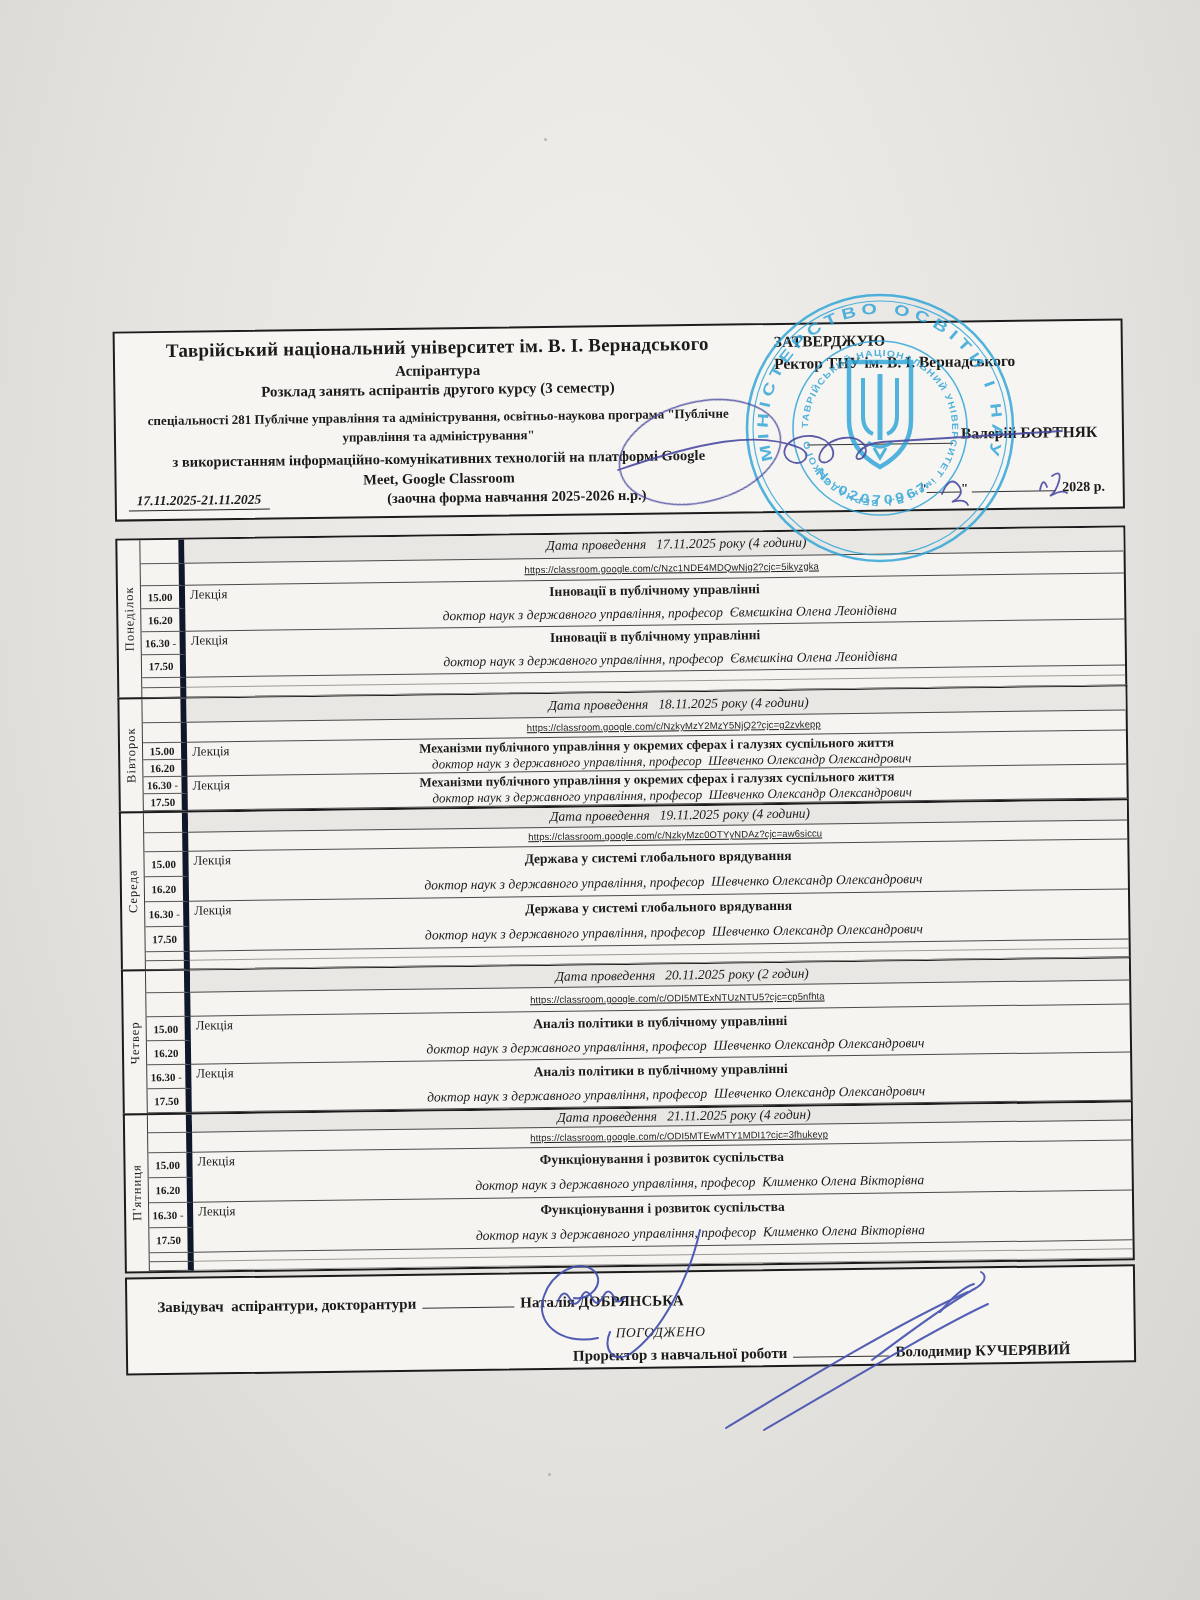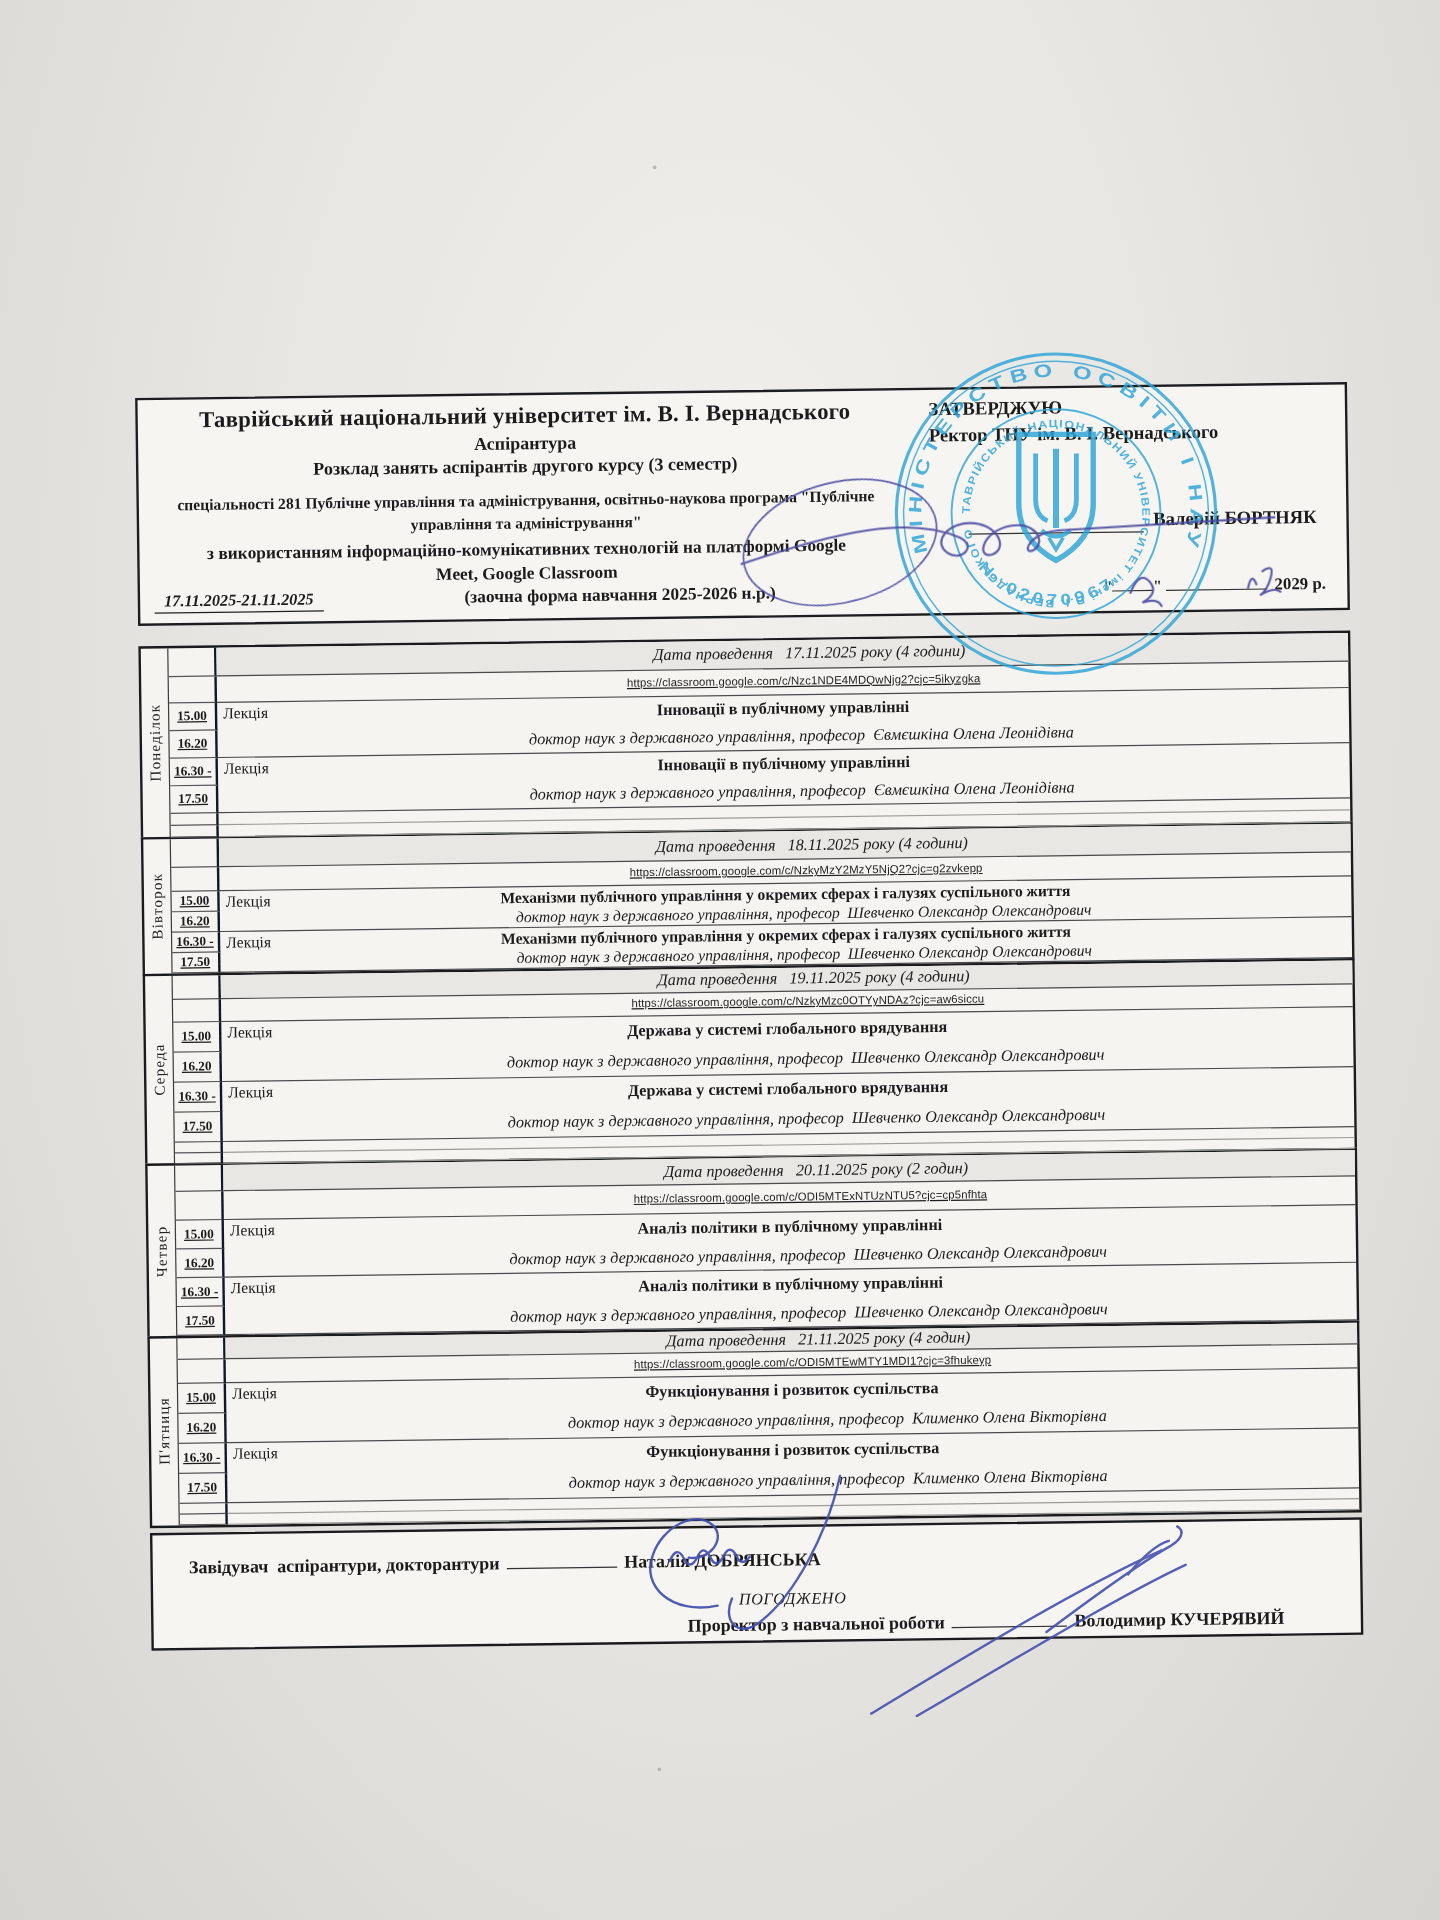--- a/index.html
+++ b/index.html
@@ -29,21 +29,21 @@
   .t-dateline .q{font-size:13px;}
   .t-dateline .blank1{display:inline-block;width:34px;border-bottom:1px solid #333;}
   .t-dateline .blank2{display:inline-block;width:84px;border-bottom:1px solid #333;margin-left:4px;margin-right:6px;}
   
   .tbl{margin-top:19px;}
   .day{display:flex;border:2.5px solid #1b1b1b;margin-top:-2.5px;background:#f5f4f1;}
   .dcol{width:22px;border-right:1px solid #3c3c3c;display:flex;align-items:center;justify-content:center;}
   .dlabel{writing-mode:vertical-rl;transform:rotate(180deg);font-size:12.5px;letter-spacing:1px;color:#222;}
   .drows{flex:1;display:flex;flex-direction:column;}
   .row{display:flex;}
-  .tc{width:38px;border-right:2px solid #0f172a;border-bottom:1px solid #555;display:flex;align-items:center;justify-content:center;text-decoration:underline;}
+  .tc{width:38px;border-right:6px solid #0f172a;border-bottom:1px solid #555;display:flex;align-items:center;justify-content:center;}
   .time{font-size:11px;font-weight:bold;white-space:nowrap;}
   .mc{flex:1;display:flex;align-items:center;justify-content:center;position:relative;}
   .rdate .mc{border-bottom:1px solid #4a4a4a;background:#e9e7e3;}
   .rlink .mc{border-bottom:1px solid #4a4a4a;}
   .rprof .mc{border-bottom:1px solid #4a4a4a;}
   .rfill .mc{border-bottom:1px solid #9a9a96;}
   .rfill .tc{border-bottom:1px solid #555;}
   .date-text{font-size:13.5px;font-style:italic;white-space:pre;padding-left:45px;}
   .clink{font-family:"Liberation Sans",sans-serif;font-size:9.5px;color:#1f1f1f;text-decoration:underline;padding-left:35px;letter-spacing:.1px;}
   .ltype{position:absolute;left:5px;top:1px;font-size:13px;}
@@ -89,21 +89,21 @@
     <div class="hdr-bottom">
       <span class="t-range">17.11.2025-21.11.2025</span>
       <span class="t-form">(заочна форма навчання 2025-2026 н.р.)</span>
     </div>
     <div class="appr">
       <div class="t-approve">ЗАТВЕРДЖУЮ</div>
       <div class="t-rector">Ректор ТНУ ім. В. І. Вернадського</div>
       <span class="sig-underline"></span>
       <div class="t-rname">Валерій БОРТНЯК</div>
       <div class="t-dateline">
-        <span class="q">"</span><span class="blank1"></span><span class="q">"</span><span class="blank2"></span><span>2029 р.</span>
+        <span class="q">"</span><span class="blank1"></span><span class="q">"</span><span class="blank2"></span><span>2028 р.</span>
       </div>
     </div>
   </div>
 
   <div class="tbl">
 
     <section class="day b0">
       <div class="dcol">
           <span class="dlabel">Понеділок</span>
         </div>

